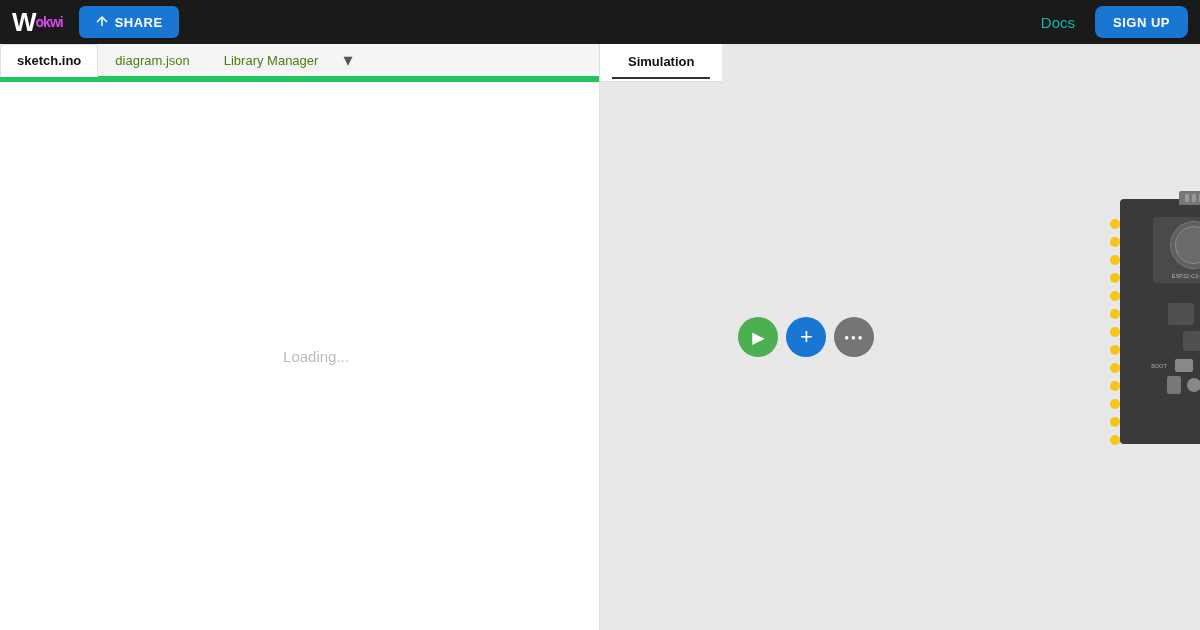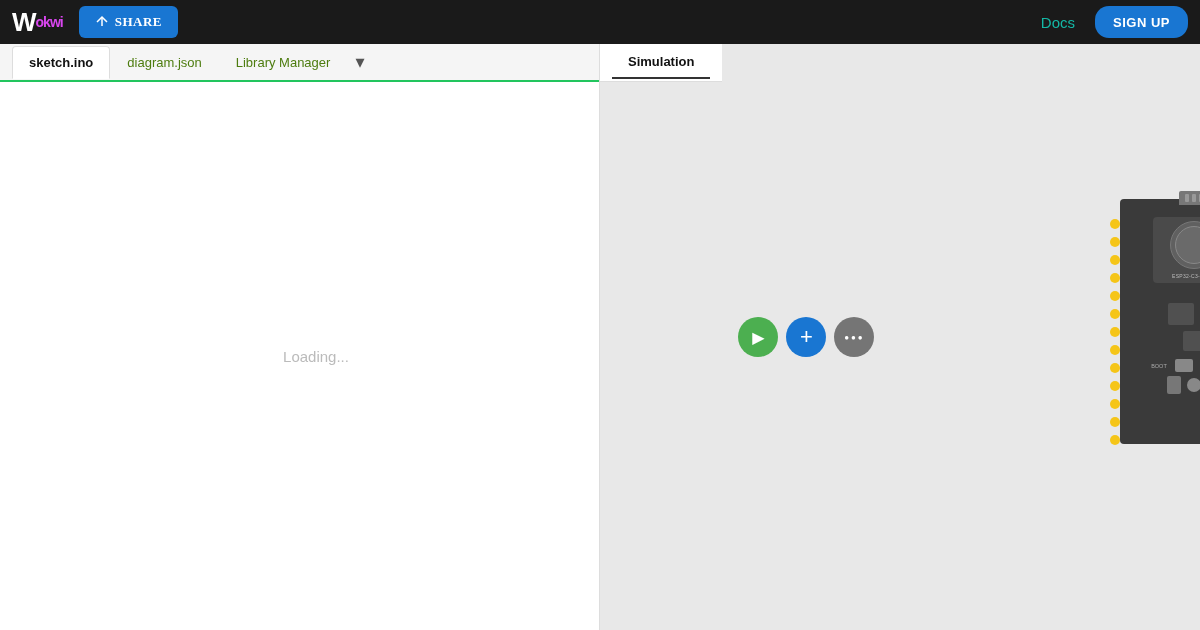--- a/index.html
+++ b/index.html
@@ -72,39 +72,38 @@
       background: #1976d2;
       color: white;
       border: none;
       padding: 6px 16px;
       font-size: 13px;
       font-weight: 600;
       cursor: pointer;
       height: 32px;
       border-radius: 6px;
       letter-spacing: 0.5px;
-      font-family: Liberation Serif, serif;
     }
     .navbar-spacer { flex: 1; }
     .docs-link {
       color: #14b8a6;
       font-size: 15px;
       font-weight: 500;
       cursor: pointer;
       text-decoration: none;
       margin-right: 12px;
     }
     .signup-btn {
       background: #1976d2;
       color: white;
       border: none;
       padding: 6px 18px;
       font-size: 13px;
       font-weight: 700;
-      border-radius: 14px;
+      border-radius: 8px;
       cursor: pointer;
       height: 32px;
       letter-spacing: 0.5px;
       text-transform: uppercase;
     }
 
     
     .main-container {
       display: flex;
       height: calc(630px - 44px);
@@ -117,23 +116,23 @@
       flex-direction: column;
       background: white;
       border-right: 1px solid #ddd;
     }
 
     
     .tabs {
       display: flex;
       align-items: center;
       background: #f5f5f5;
-      border-bottom: 2px solid #22c55e;
+      border-bottom: 6px solid #22c55e;
       height: 38px;
-      padding: 0 12px;
+      padding: 0 0;
     }
     .tab {
       padding: 8px 16px;
       font-size: 13px;
       font-weight: 500;
       cursor: pointer;
       border-radius: 4px 4px 0 0;
       color: #4d7c0f;
       white-space: nowrap;
       border: 1px solid transparent;

